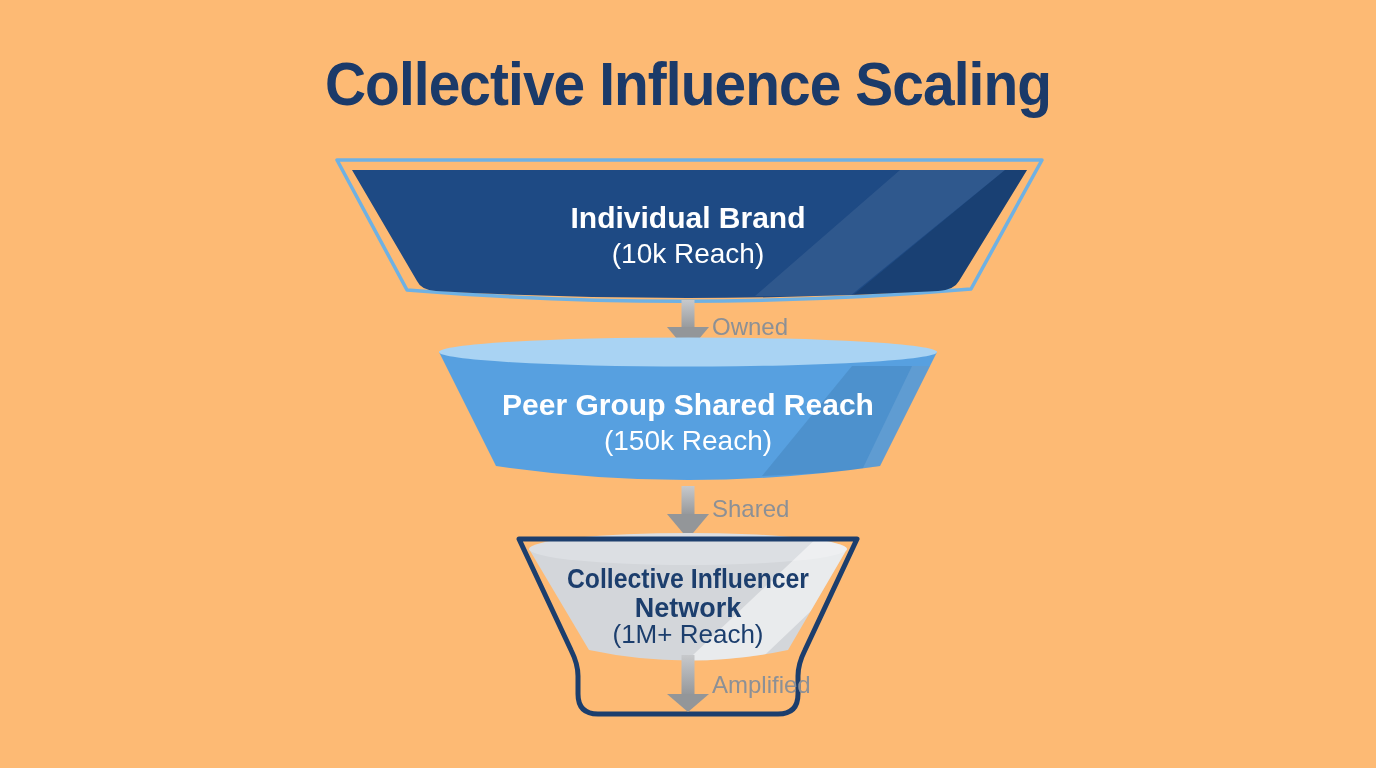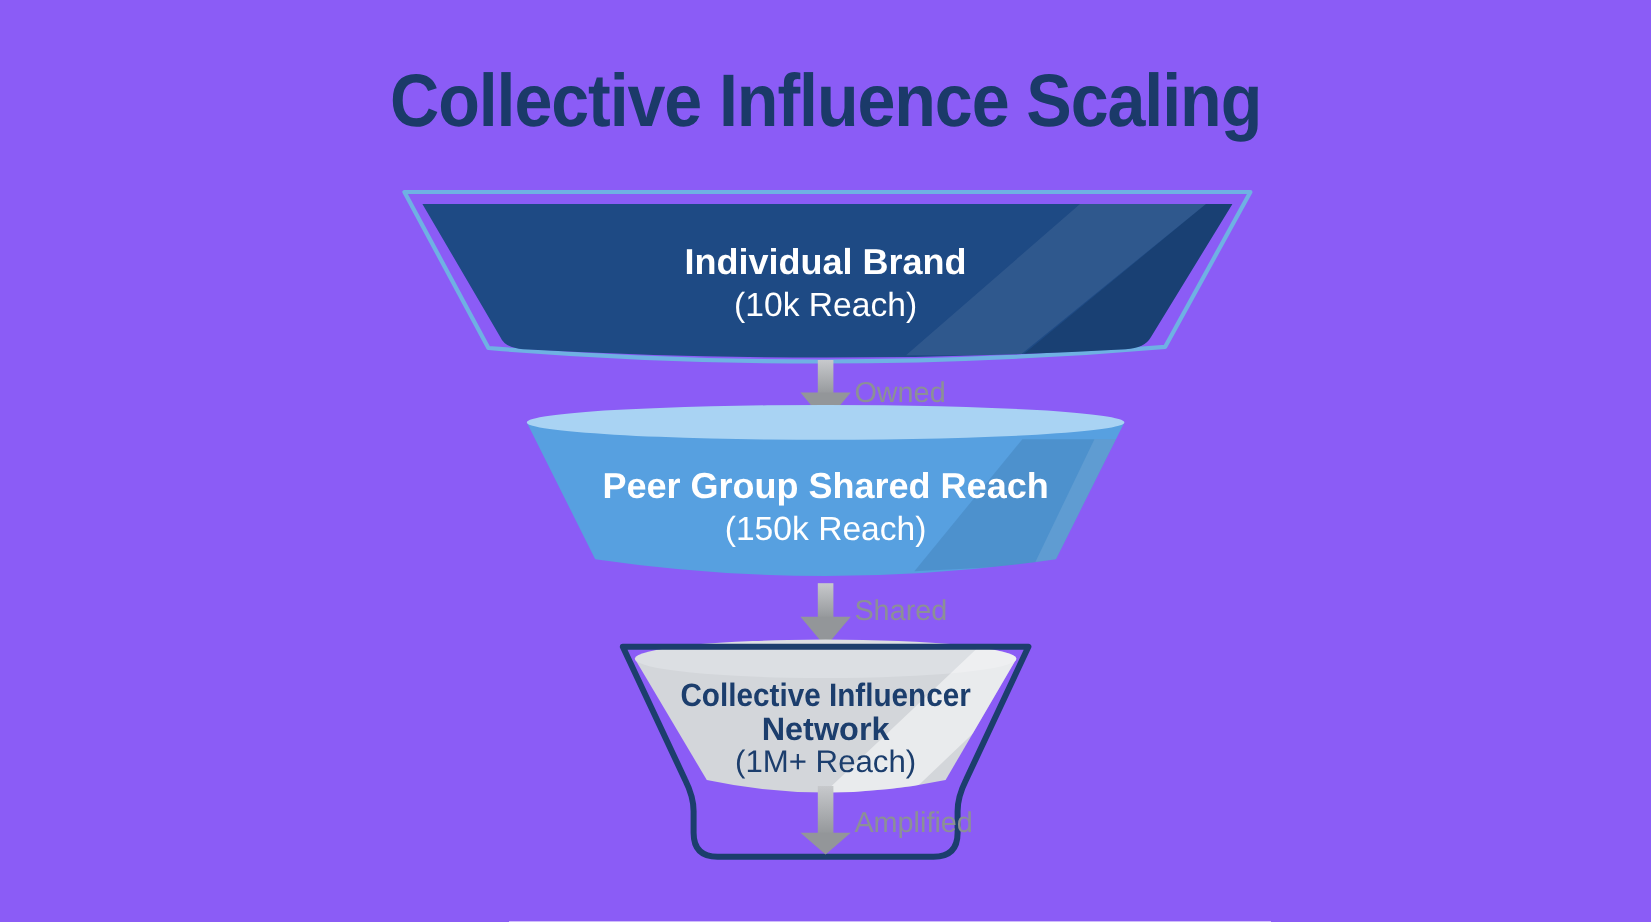--- a/index.html
+++ b/index.html
@@ -1,20 +1,20 @@
 <!DOCTYPE html>
 <html><head>
 <meta charset="utf-8">
 <style>
   html, body { margin: 0; padding: 0; background: #ffffff; }
   .canvas {
     position: relative;
     width: 1376px;
     height: 768px;
-    background: #8b5cf6;
+    background: #fdba74;
     overflow: hidden;
     font-family: "Liberation Sans", sans-serif;
   }
   svg { display: block; }
   text {
     font-family: "Liberation Sans", sans-serif;
   }
   .title-text      { font-size: 62px; font-weight: 700; letter-spacing: -1px; }
   .stage-label     { font-size: 30px; font-weight: 700; }
   .stage-reach     { font-size: 28px; font-weight: 400; }

